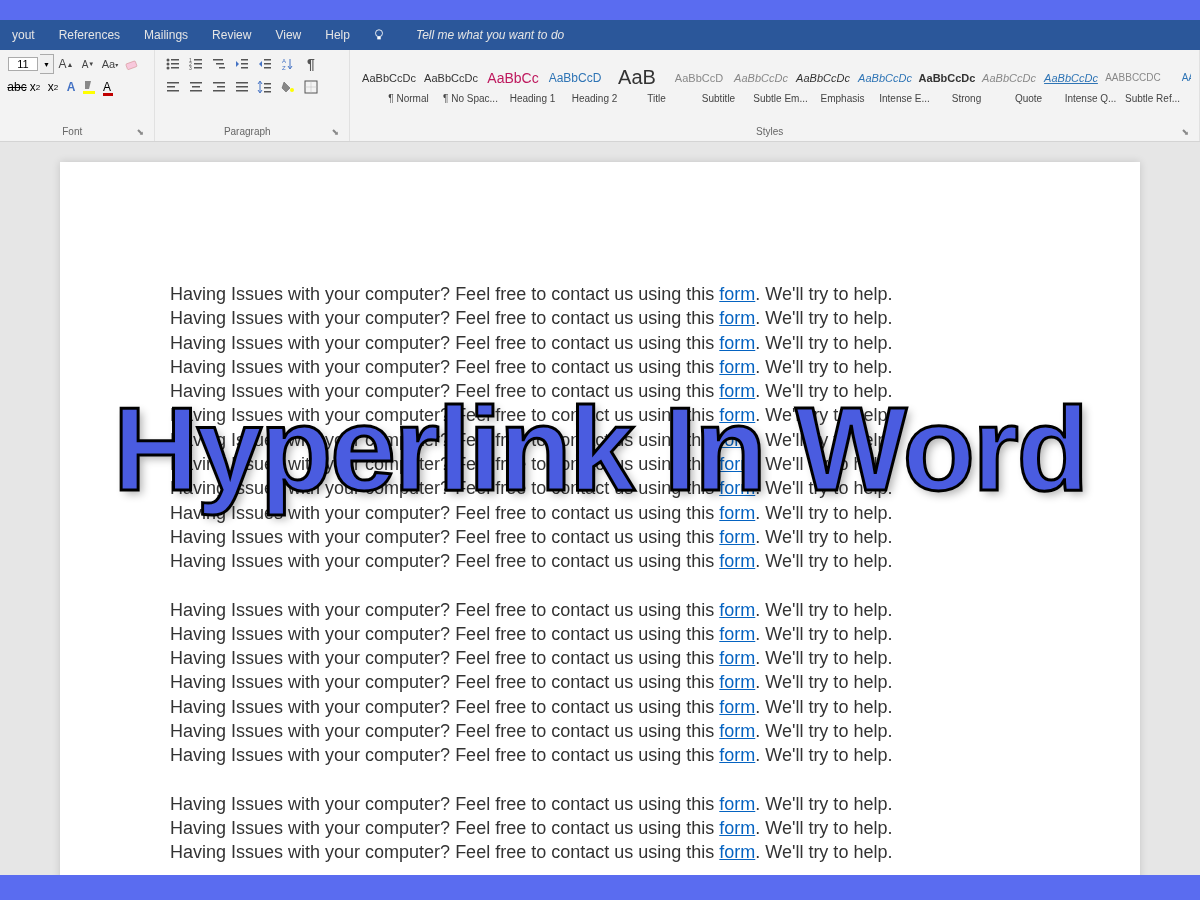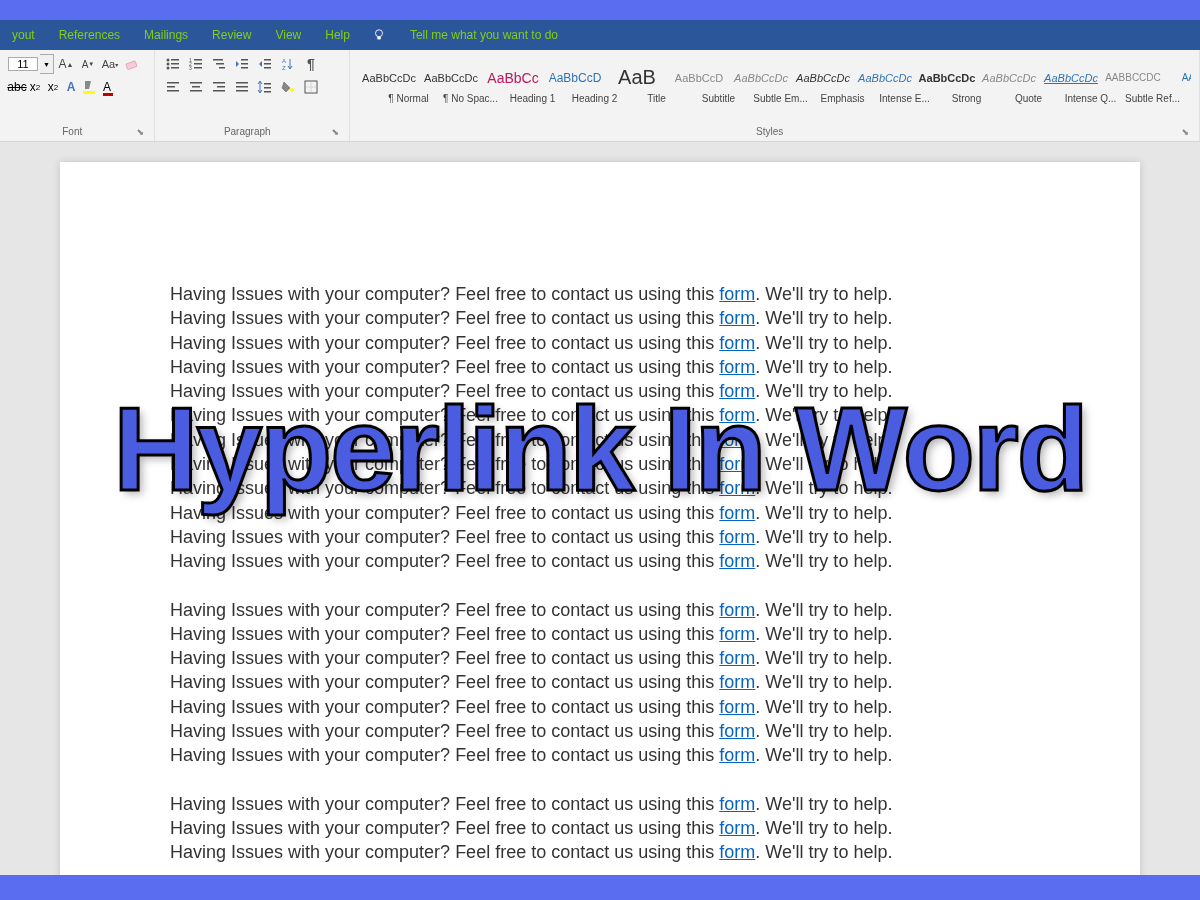--- a/index.html
+++ b/index.html
@@ -1,20 +1,20 @@
 <!DOCTYPE html>
 <html><head>
 <meta charset="utf-8">
 <style>
 * { margin: 0; padding: 0; box-sizing: border-box; font-family: 'Segoe UI', Tahoma, sans-serif; }
 body { width: 1200px; height: 900px; background: #5a6cf0; overflow: hidden; position: relative; }
 .window { position: absolute; top: 20px; left: 0; right: 0; bottom: 25px; background: #f3f3f3; display: flex; flex-direction: column; }
-.ribbon-tabs { background: #2b579a; height: 30px; display: flex; align-items: center; padding-left: 0px; color: #84cc16; font-size: 12px; }
+.ribbon-tabs { background: #2b579a; height: 30px; display: flex; align-items: center; padding-left: 0px; color: #e5e5e5; font-size: 12px; }
 .ribbon-tabs span { padding: 0 12px; cursor: pointer; }
-.tell-me { display: flex; align-items: flex-start; gap: 12px; margin-left: 10px; }
+.tell-me { display: flex; align-items: flex-start; gap: 18px; margin-left: 10px; font-style: italic; }
 .bulb-icon { width: 14px; height: 14px; }
 .ribbon { background: #f3f3f3; border-bottom: 1px solid #d4d4d4; display: flex; height: 92px; }
 .ribbon-group { border-right: 1px solid #e1e1e1; padding: 4px 8px 2px 8px; display: flex; flex-direction: column; justify-content: space-between; }
 .group-label { text-align: center; font-size: 10px; color: #666; padding: 2px 0; }
 .font-group { width: 155px; }
 .font-row1 { display: flex; align-items: center; gap: 2px; }
 .font-size-box { width: 30px; height: 14px; border: 1px solid #ababab; background: white; font-size: 11px; text-align: center; display: flex; align-items: center; justify-content: center; }
 .dropdown-arrow { width: 14px; height: 20px; border: 1px solid #ababab; border-left: none; background: #f0f0f0; display: flex; align-items: center; justify-content: center; font-size: 7px; }
 .icon-btn { width: 20px; height: 20px; display: flex; align-items: center; justify-content: center; font-size: 11px; color: #444; cursor: pointer; }
 .font-row2 { display: flex; align-items: center; gap: 0px; margin-top: 3px; }

